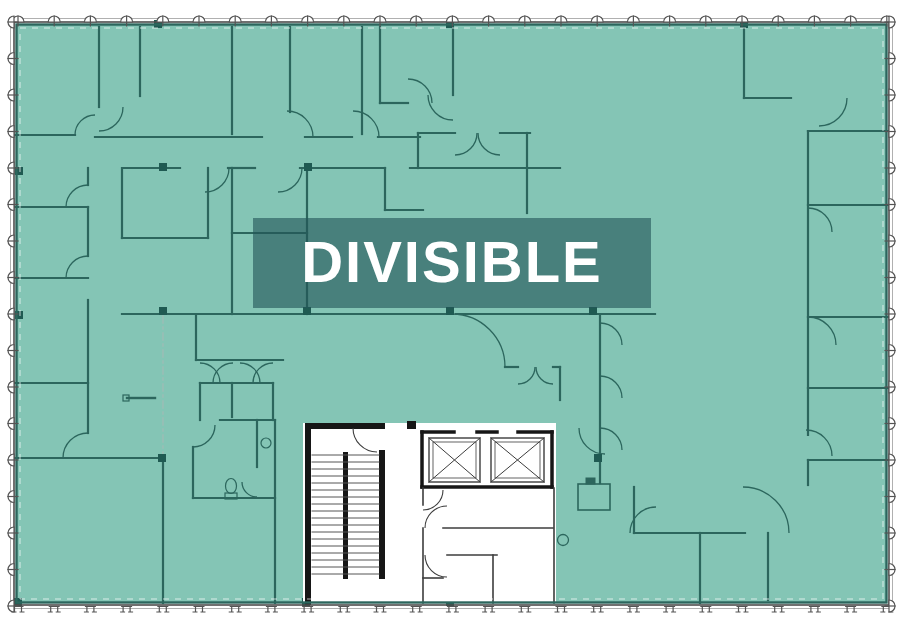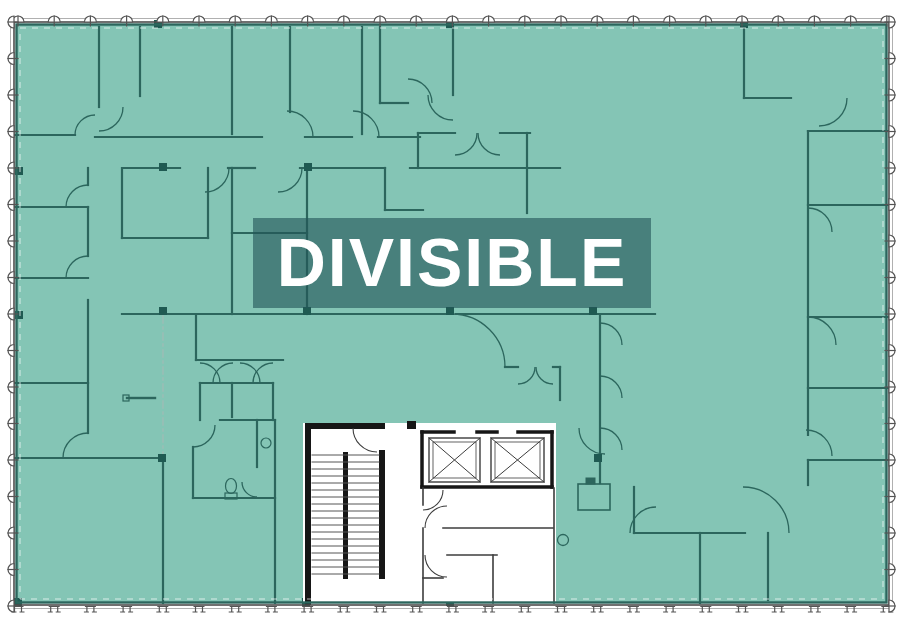--- a/index.html
+++ b/index.html
@@ -6,21 +6,21 @@
   .stage{
     position:relative;width:912px;height:628px;background:#ffffff;
     overflow:hidden;font-family:"Liberation Sans","DejaVu Sans",sans-serif;
   }
   .stage svg{position:absolute;left:0;top:0;}
   .divisible-label{
     position:absolute;display:flex;align-items:center;justify-content:center;
   }
   .divisible-label span{
     font-family:"Liberation Sans","DejaVu Sans",sans-serif;
-    font-weight:700;font-size:68px;letter-spacing:2px;line-height:1;
+    font-weight:700;font-size:58px;letter-spacing:2px;line-height:1;
     transform:translateY(-1px);
   }
 </style>
 </head>
 <body>
 
 <div class="stage" style="background: rgb(255, 255, 255);">
   <svg id="plan-svg" width="912" height="628" viewBox="0 0 912 628">
     <g id="g-teal">
         <rect x="16" y="24" width="871" height="579" fill="#84c5b5"></rect>

